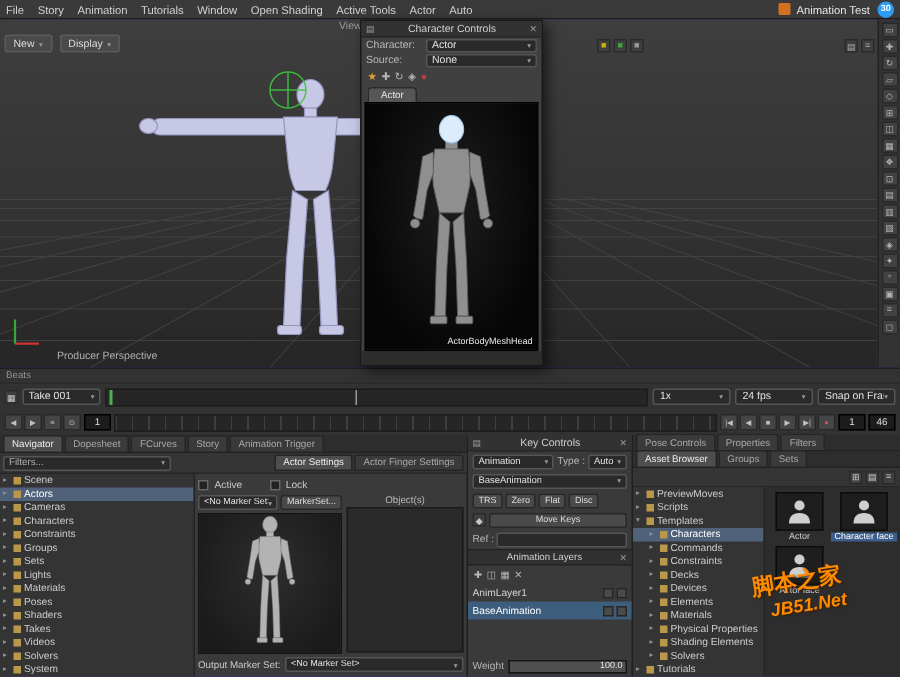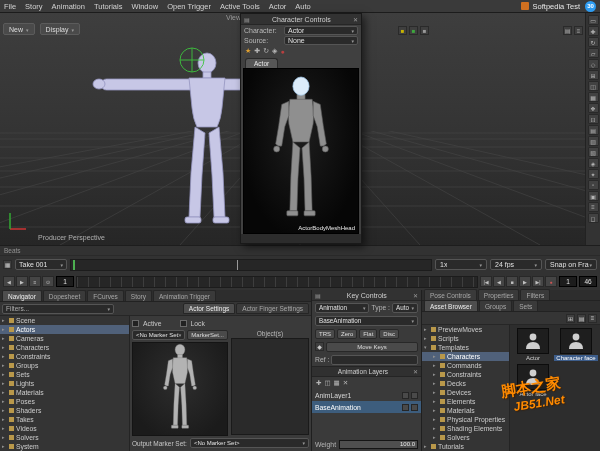--- a/index.html
+++ b/index.html
@@ -181,28 +181,28 @@
 
 <div id="app">
 
   <div id="menubar">
     <div id="menu-items">
         <span class="menu-item">File</span>
         <span class="menu-item">Story</span>
         <span class="menu-item">Animation</span>
         <span class="menu-item">Tutorials</span>
         <span class="menu-item">Window</span>
-        <span class="menu-item">Open Trigger</span>
+        <span class="menu-item">Open Shading</span>
         <span class="menu-item">Active Tools</span>
         <span class="menu-item">Actor</span>
         <span class="menu-item">Auto</span>
       </div>
     <div class="spacer"></div>
     <span class="app-icon"></span>
-    <span class="brand">Softpedia Test</span>
+    <span class="brand">Animation Test</span>
     <span class="badge">30</span>
   </div>
 
   <div id="viewport">
     <svg class="grid-svg" width="585" height="232">
       <defs>
           <clipPath id="floorclip">
             <rect x="0" y="118" width="585" height="114"></rect>
           </clipPath>
         </defs>

